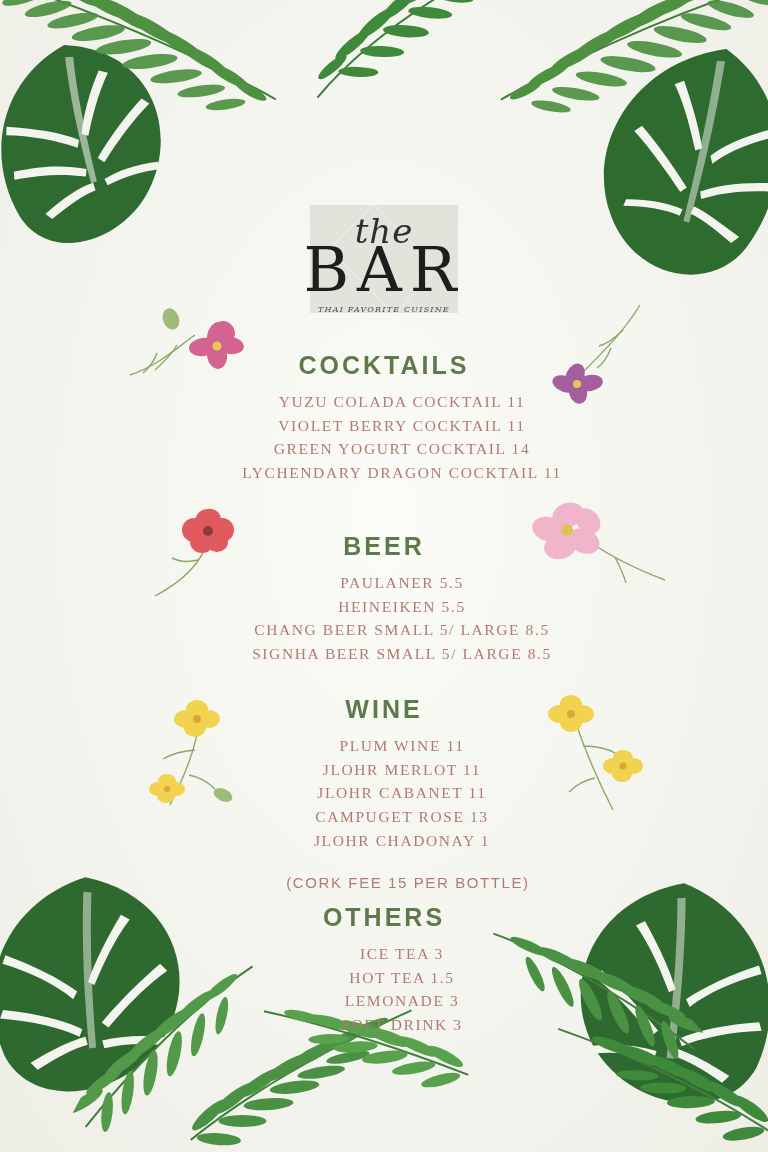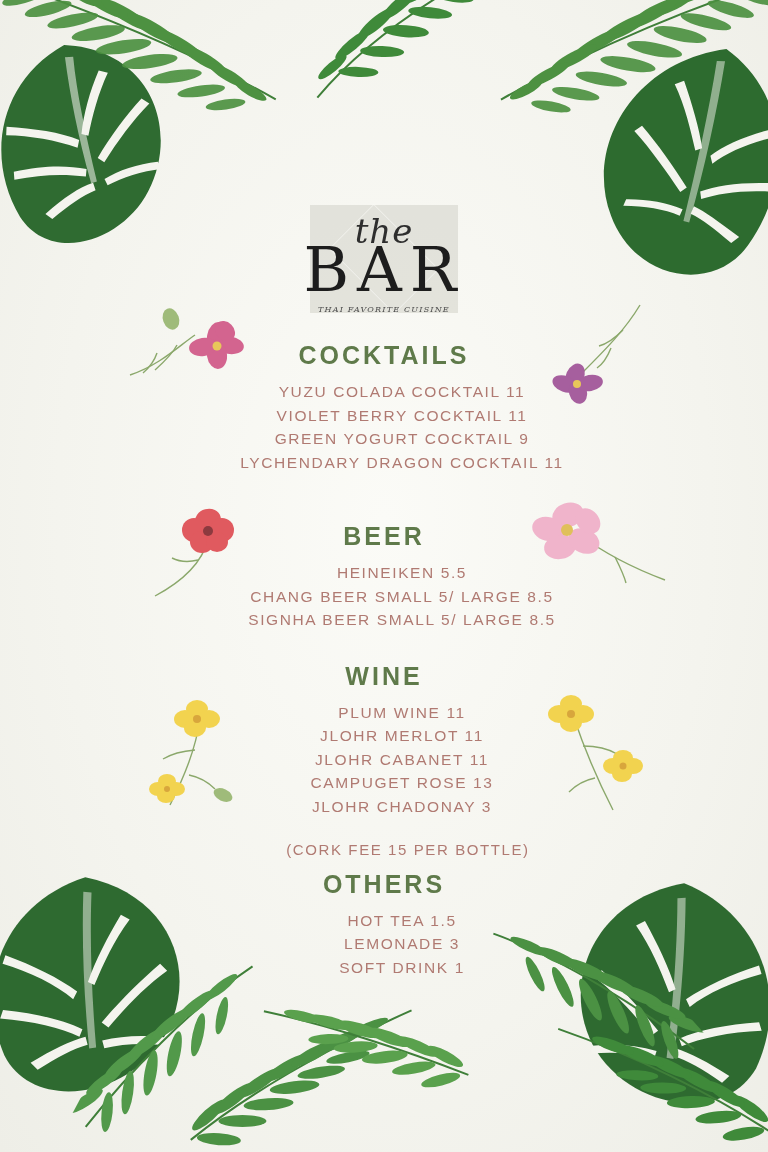--- a/index.html
+++ b/index.html
@@ -101,37 +101,37 @@
   }
   .section-title {
     font-family: "Liberation Sans", sans-serif;
     font-weight: bold;
     font-size: 25px;
     letter-spacing: 3px;
     color: #5f7a4a;
     margin: 0 0 10px 0;
   }
   .item {
-    font-family: Liberation Sans, sans-serif;
+    font-family: Liberation Serif, serif;
     font-size: 15.5px;
     letter-spacing: 1.6px;
     color: #b07a72;
     line-height: 1.52;
     padding-left: 36px;
   }
   .note {
     font-family: "Liberation Sans", sans-serif;
     font-size: 15px;
     letter-spacing: 1.6px;
     color: #b07a72;
     margin-top: 22px;
     margin-bottom: 4px;
     margin-left: 48px;
   }
-  .sec-cocktails { margin-top: 26px; }
+  .sec-cocktails { margin-top: 36px; }
   .sec-beer { margin-top: 48px; }
   .sec-wine { margin-top: 30px; }
   .sec-others { margin-top: 12px; }
 </style>
 </head>
 <body>
 
 <div class="page">
 
   <div class="foliage">
@@ -530,42 +530,44 @@
       <div class="logo-box"></div>
       <div class="logo-the">the</div>
       <div class="logo-bar">BAR</div>
       <div class="logo-sub">THAI FAVORITE CUISINE</div>
     </div>
 
     <div class="section sec-cocktails">
       <h2 class="section-title">COCKTAILS</h2>
       <div class="item">YUZU COLADA COCKTAIL 11</div>
       <div class="item">VIOLET BERRY COCKTAIL 11</div>
-      <div class="item">GREEN YOGURT COCKTAIL 9</div>
+      <div class="item">GREEN YOGURT COCKTAIL 14</div>
       <div class="item">LYCHENDARY DRAGON COCKTAIL 11</div>
     </div>
 
     <div class="section sec-beer">
       <h2 class="section-title">BEER</h2>
+      <div class="item">PAULANER 5.5</div>
       <div class="item">HEINEIKEN 5.5</div>
       <div class="item">CHANG BEER SMALL 5/ LARGE 8.5</div>
       <div class="item">SIGNHA BEER SMALL 5/ LARGE 8.5</div>
     </div>
 
     <div class="section sec-wine">
       <h2 class="section-title">WINE</h2>
       <div class="item">PLUM WINE 11</div>
       <div class="item">JLOHR MERLOT 11</div>
       <div class="item">JLOHR CABANET 11</div>
       <div class="item">CAMPUGET ROSE 13</div>
-      <div class="item">JLOHR CHADONAY 3</div>
+      <div class="item">JLOHR CHADONAY 1</div>
       <div class="note">(CORK FEE 15 PER BOTTLE)</div>
     </div>
 
     <div class="section sec-others">
       <h2 class="section-title">OTHERS</h2>
+      <div class="item">ICE TEA 3</div>
       <div class="item">HOT TEA 1.5</div>
       <div class="item">LEMONADE 3</div>
-      <div class="item">SOFT DRINK 1</div>
+      <div class="item">SOFT DRINK 3</div>
     </div>
 
   </div>
 </div>
 
 </body></html>

